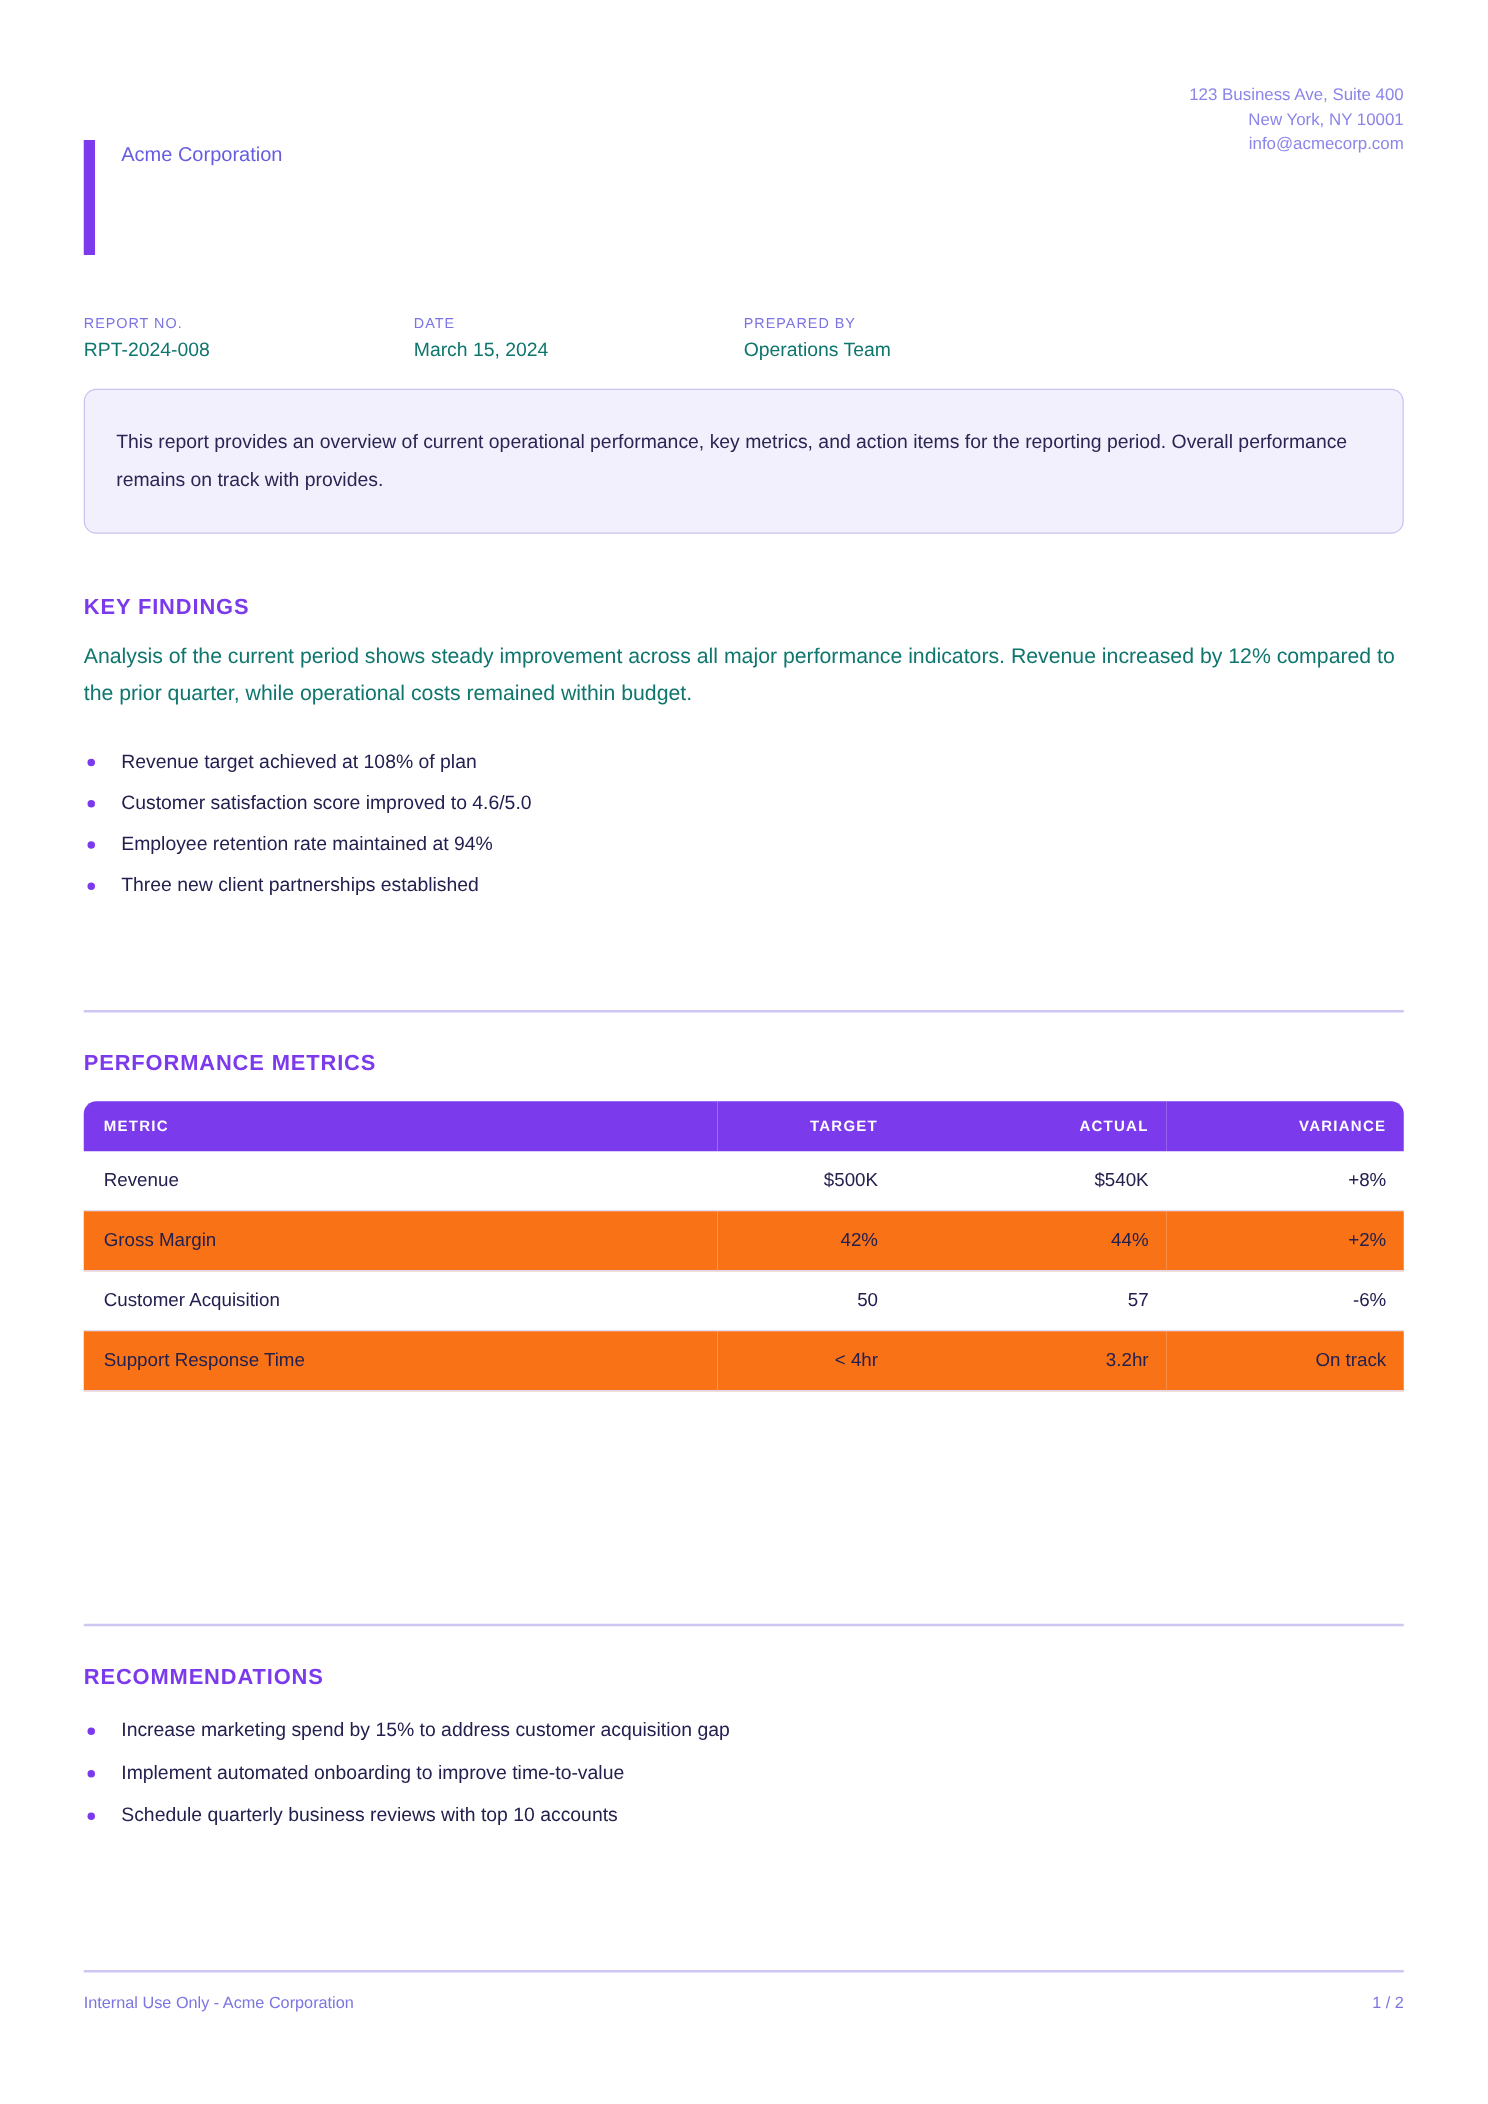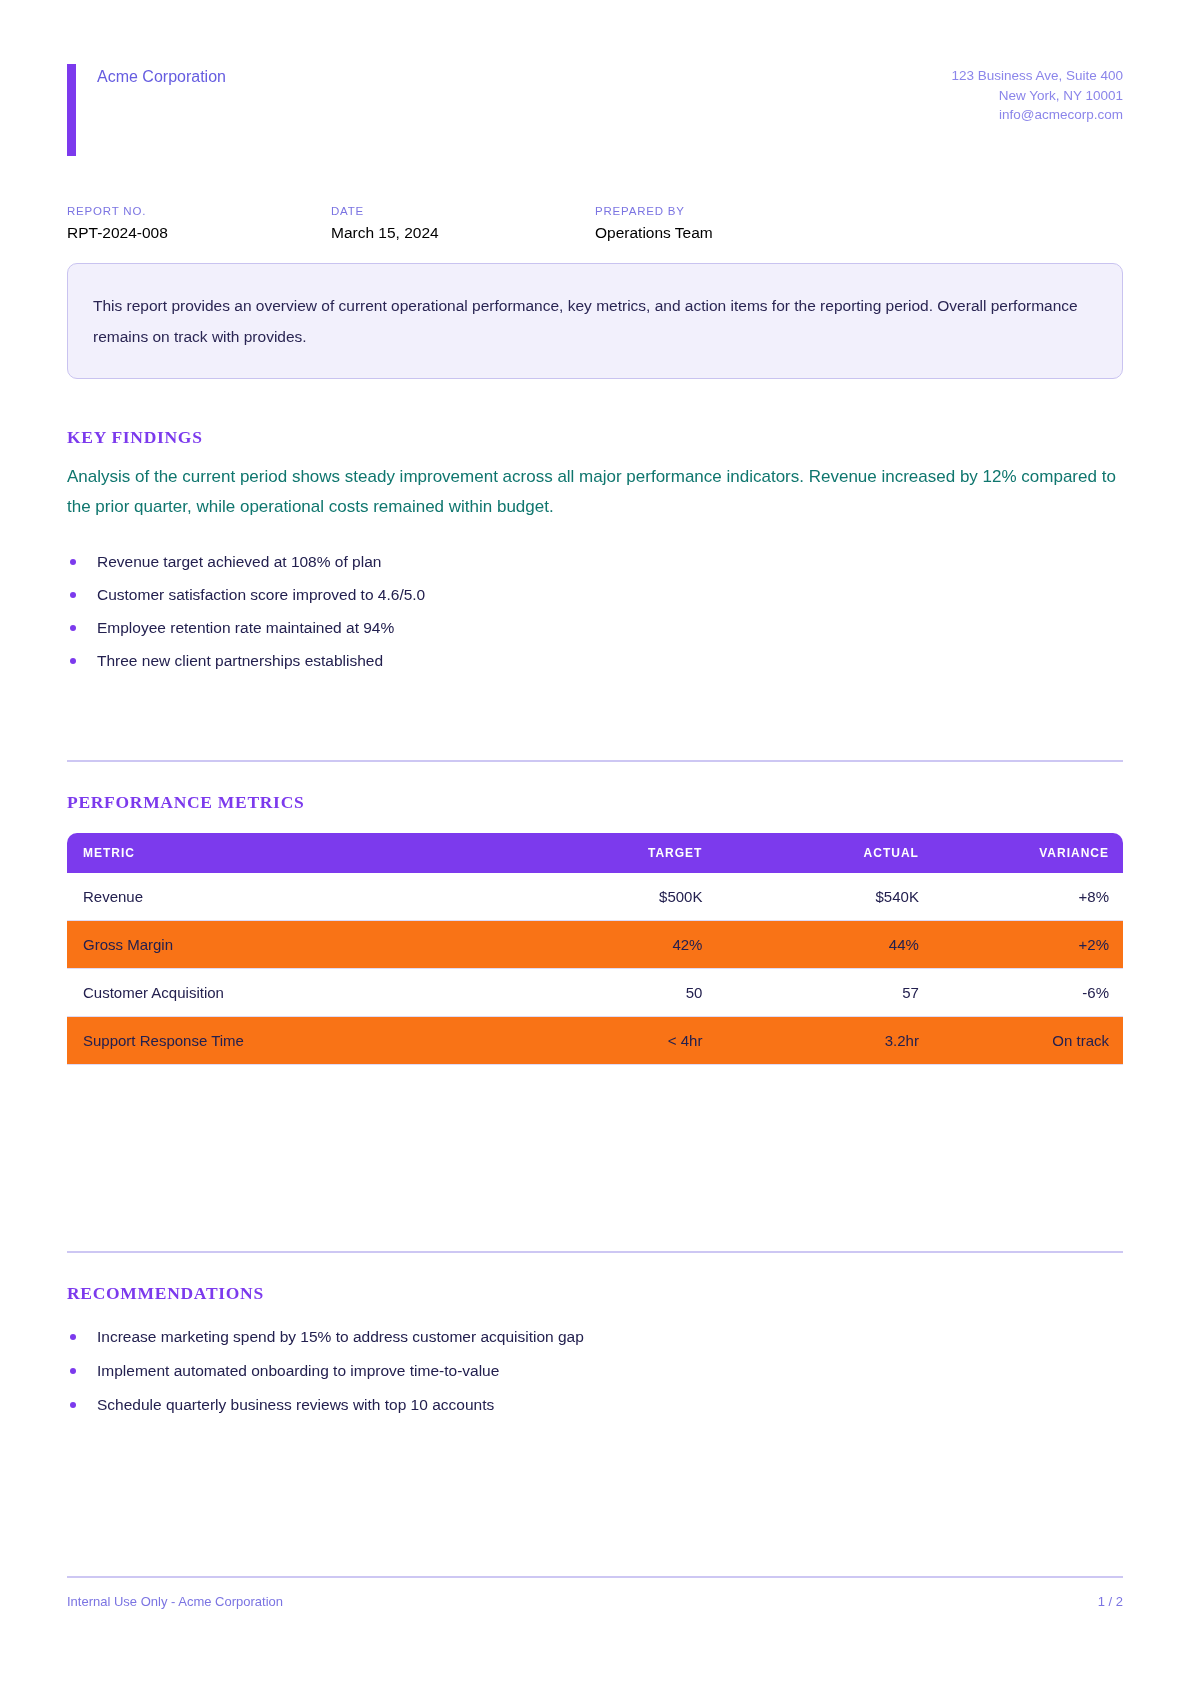--- a/index.html
+++ b/index.html
@@ -18,21 +18,21 @@
   }
   .content { margin: 0 67px; }
 
   
   .header {
     padding-top: 64px;
     display: flex;
     justify-content: space-between;
     align-items: flex-start;
   }
-  .header-left { display: flex; align-items: stretch; }
+  .header-left { display: flex; align-items: stretch; margin-top: 48px; }
   .accent-bar {
     width: 9px;
     height: 92px;
     background: #7c3aed;
     margin-right: 21px;
   }
   .company-name {
     font-size: 16px;
     color: #655ce0;
     padding-top: 4px;
@@ -58,41 +58,40 @@
     display: grid;
     grid-template-columns: repeat(4, 1fr);
   }
   .meta-label {
     font-size: 11.5px;
     letter-spacing: 0.8px;
     text-transform: uppercase;
     color: #7b74e2;
     margin-bottom: 7px;
   }
-  .meta-value { font-size: 15.5px; color: #000000; }
+  .meta-value { font-size: 15.5px; color: #0f766e; }
 
   
   .summary-box {
     margin-top: 21px;
     background: #f2f0fc;
     border: 1px solid #c9c3f0;
     border-radius: 10px;
     padding: 26px 25px;
     font-size: 15.5px;
     line-height: 2.0;
     color: #2a2553;
   }
 
   
   .section-heading {
     font-size: 17.5px;
     font-weight: bold;
     letter-spacing: 0.7px;
     color: #7c3aed;
-    font-family: Liberation Serif, serif;
   }
   .kf-heading { margin-top: 48px; }
   .kf-paragraph {
     margin-top: 14px;
     font-size: 17px;
     line-height: 1.78;
     color: #0f766e;
   }
   ul.bullets { list-style: none; margin-top: 30px; }
   ul.bullets li {

